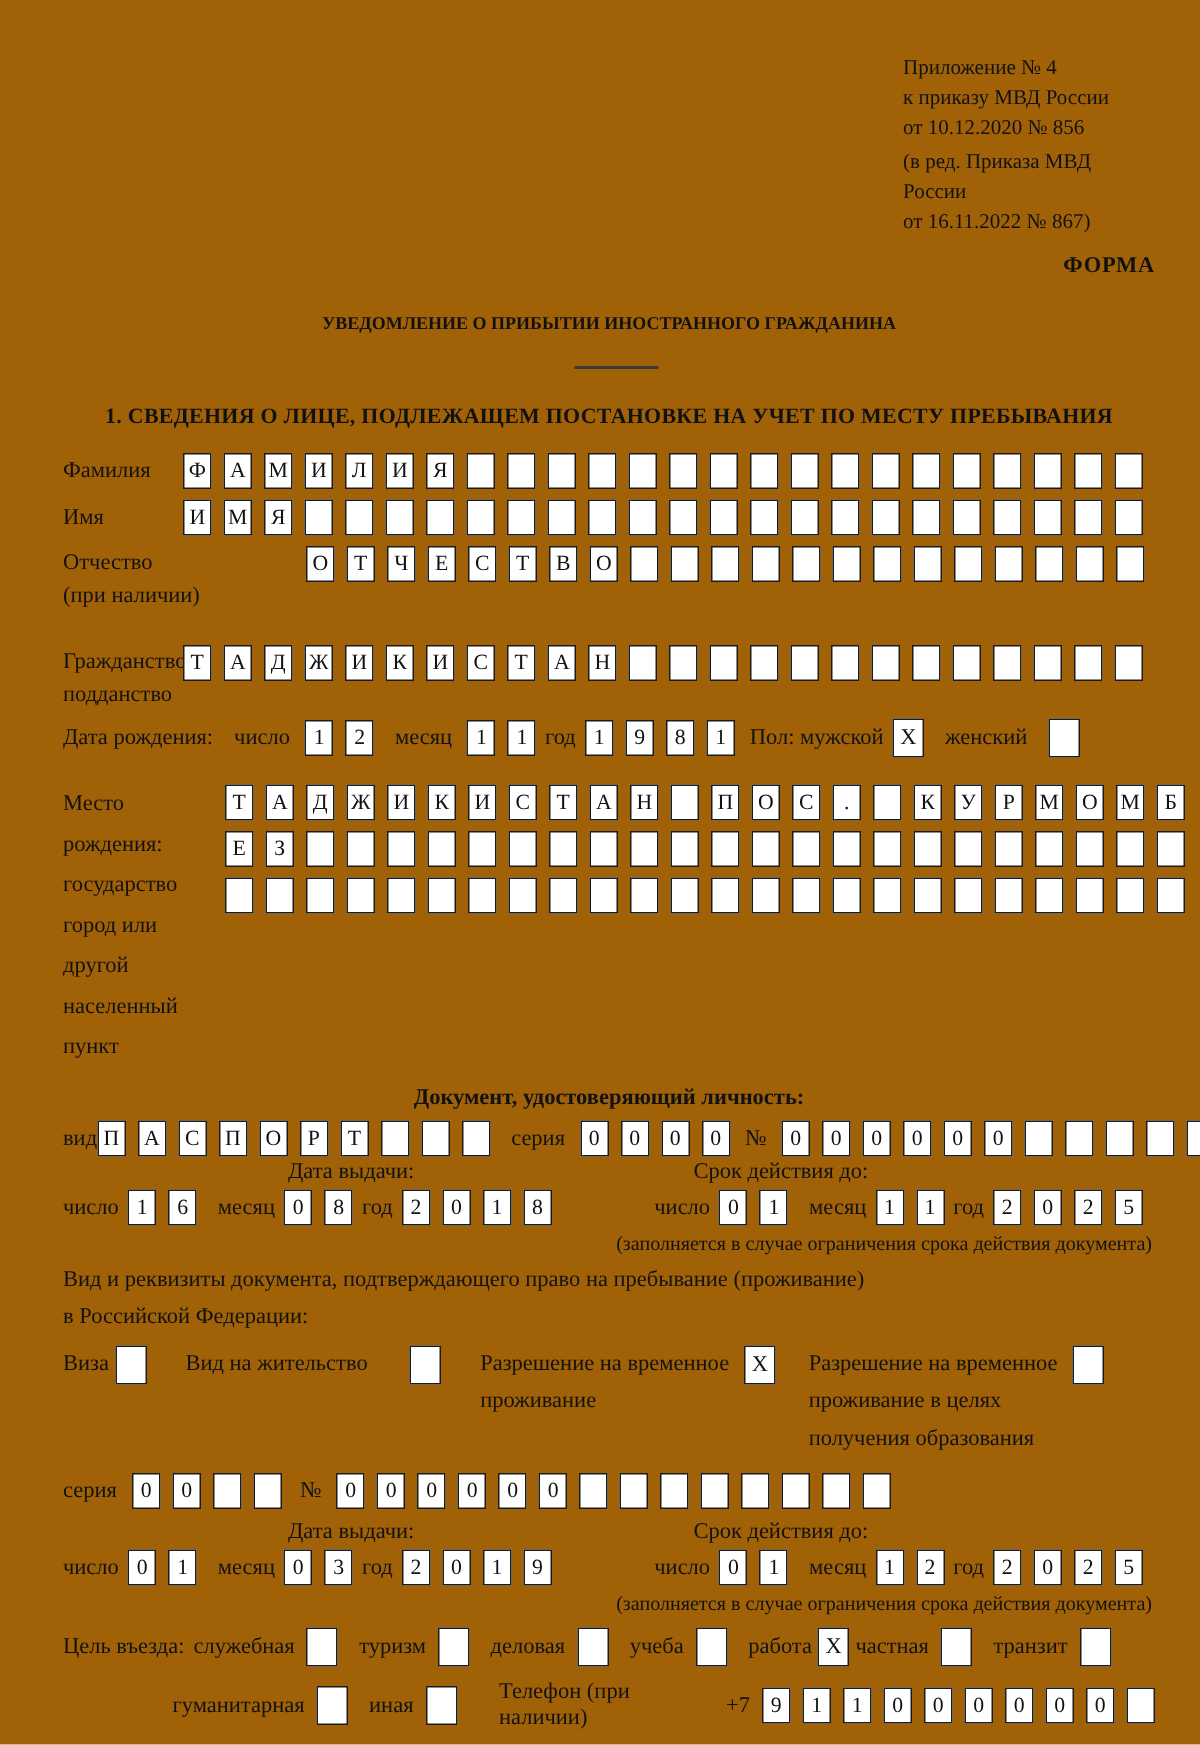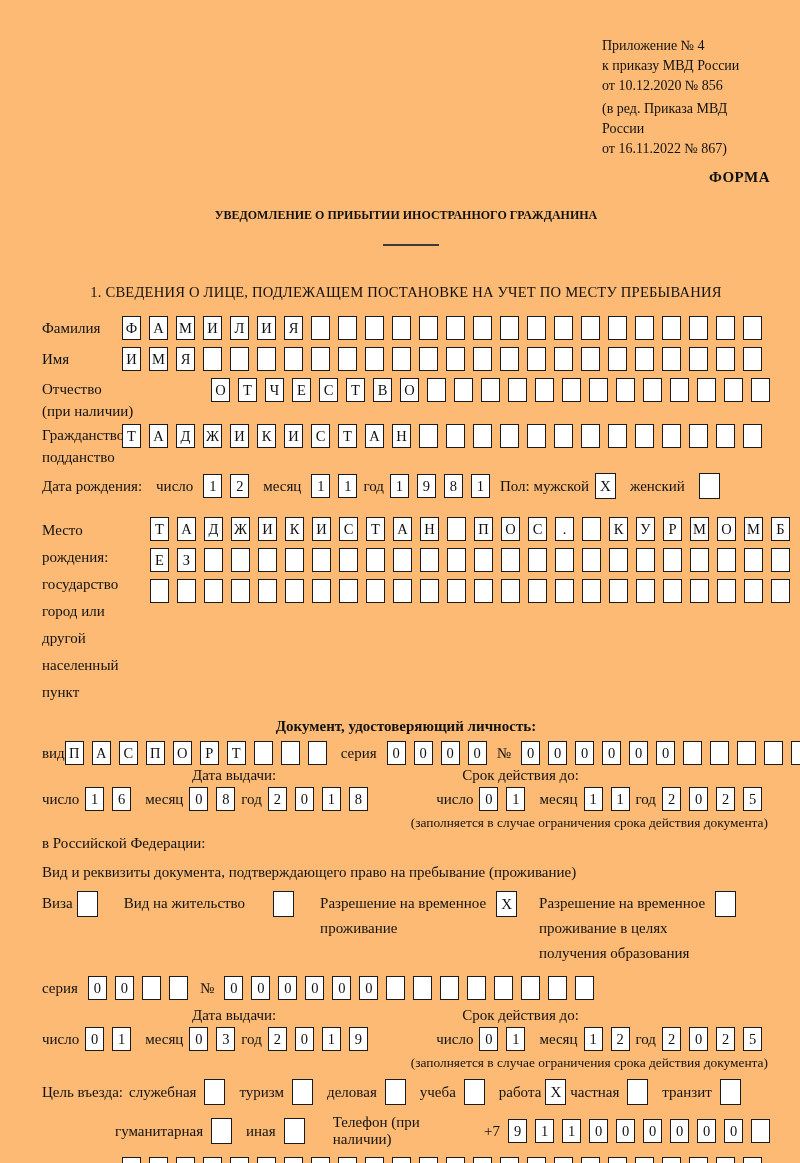--- a/index.html
+++ b/index.html
@@ -1,29 +1,29 @@
 <!DOCTYPE html>
 <html><head>
 <meta charset="utf-8">
 <style>
   * { margin:0; padding:0; box-sizing:border-box; }
   html,body { background:#ffffff; }
   body { font-family:"Liberation Serif","DejaVu Serif",serif; color:#111; }
-  .page { width:800px; height:1163px; background:#fdba74; padding:36px 30px 16px 42px; overflow:hidden; }
+  .page { width:800px; height:1163px; background:#a16207; padding:36px 30px 16px 42px; overflow:hidden; }
 
   
   .appendix { width:168px; margin-left:auto; font-size:14px; line-height:20px; }
   .appendix .rev { margin-top:3px; }
   .forma { text-align:right; font-weight:bold; font-size:15px; margin-top:10px; letter-spacing:.5px; }
 
   
   .title { text-align:center; font-weight:bold; font-size:12px; line-height:27px; margin-top:16px; }
   .blank-line { display:inline-block; width:56px; border-bottom:2px solid #3a3a3a; height:14px; margin-left:10px; }
 
-  .sec-heading { text-align:center; font-weight:normal; font-size:14.6px; margin-top:28px; letter-spacing:.2px; }
+  .sec-heading { text-align:center; font-weight:bold; font-size:14.6px; margin-top:14px; letter-spacing:.2px; }
 
   .form-body { margin-top:15px; font-size:15px; }
 
   
   .cellrow { display:flex; gap:8px; }
   .cell { flex:none; width:19px; height:24px; border:1.5px solid #1b1b1b; display:flex; align-items:center; justify-content:center; font-size:14.5px; line-height:1; background:#fff; }
   .cb { flex:none; width:21px; height:26px; border:1.5px solid #1b1b1b; display:inline-flex; align-items:center; justify-content:center; font-size:15px; line-height:1; background:#fff; }
 
   .frow { display:flex; align-items:flex-start; margin-bottom:7px; }
   .lbl { flex:none; font-size:15px; line-height:24px; }
@@ -136,21 +136,21 @@
           <span class="cell"></span>
           <span class="cell"></span>
           <span class="cell"></span>
           <span class="cell"></span>
           <span class="cell"></span>
           <span class="cell"></span>
           <span class="cell"></span>
         </div>
     </div>
 
-    <div class="frow" style="margin-bottom:2px;justify-content:space-between;">
+    <div class="frow" style="margin-bottom:22px;">
       <span class="lbl w162 two-line">
         <span>Отчество</span><br>
         <span>(при наличии)</span>
       </span>
       <div class="cellrow">
           <span class="cell">О</span>
           <span class="cell">Т</span>
           <span class="cell">Ч</span>
           <span class="cell">Е</span>
           <span class="cell">С</span>
@@ -398,22 +398,22 @@
         <div class="cellrow">
             <span class="cell">2</span>
             <span class="cell">0</span>
             <span class="cell">2</span>
             <span class="cell">5</span>
           </div>
       </div>
     </div>
     <div class="note-right">(заполняется в случае ограничения срока действия документа)</div>
 
+    <div class="intro">Вид и реквизиты документа, подтверждающего право на пребывание (проживание)</div>
     <div class="intro" style="margin-top:0;">в Российской Федерации:</div>
-    <div class="intro">Вид и реквизиты документа, подтверждающего право на пребывание (проживание)</div>
 
     <div class="opts-row">
       <div class="opt">
         <span class="opt-label">Виза</span>
         <span class="cb" style="margin-left:4px;"></span>
       </div>
       <div class="opt" style="margin-left:26px;">
         <span class="opt-label">Вид на жительство</span>
         <span class="cb" style="margin-left:28px;"></span>
       </div>

